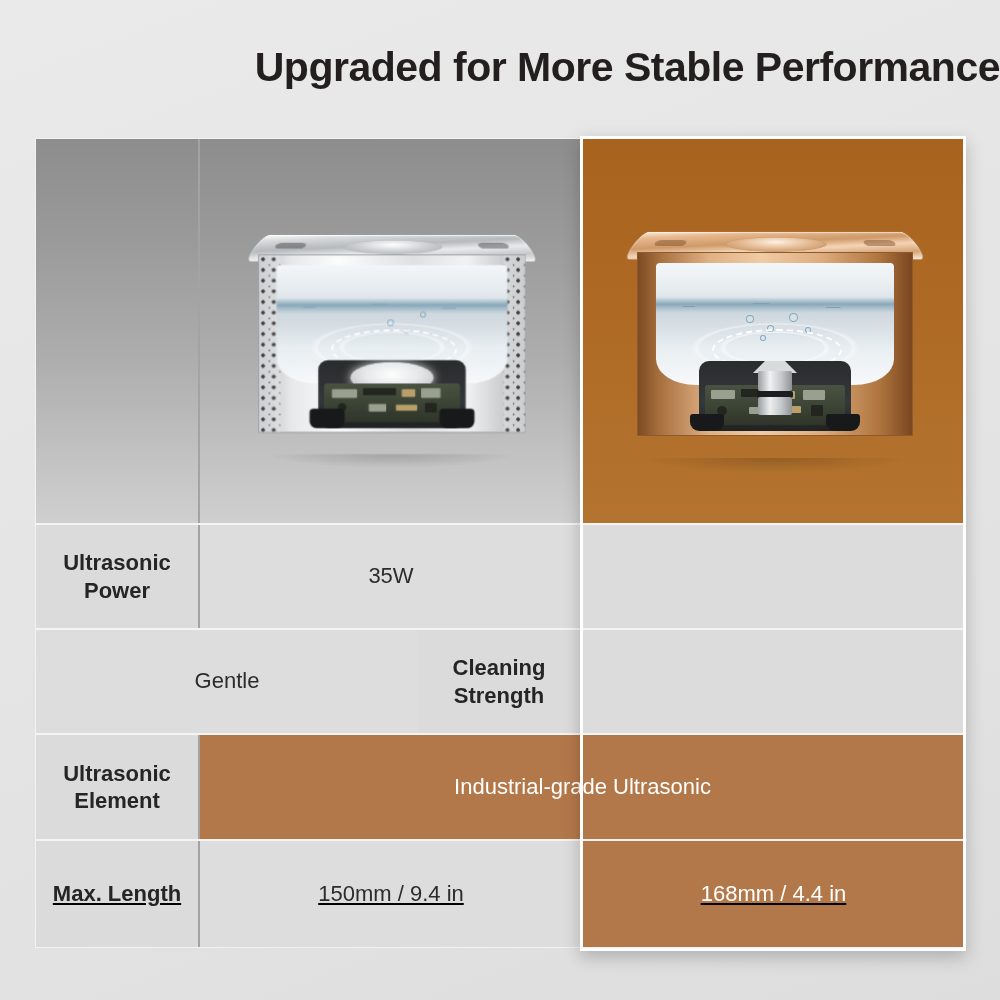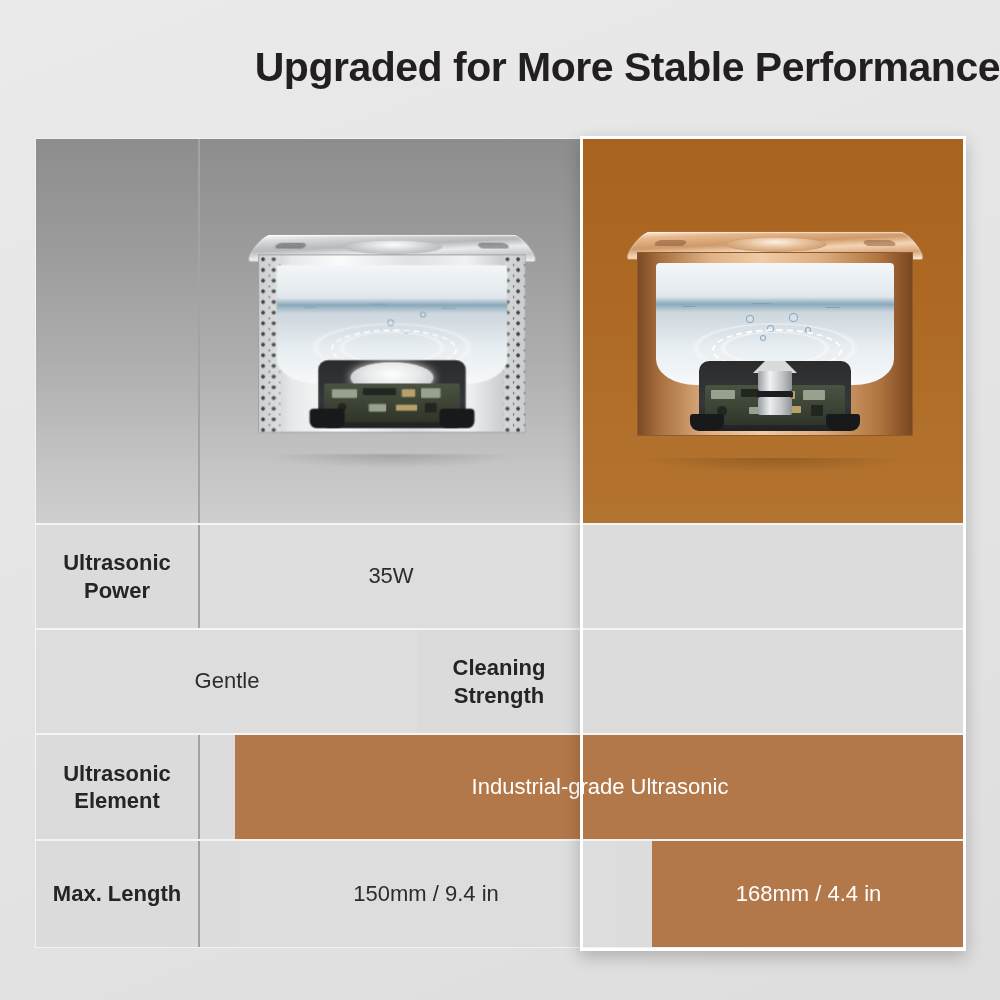--- a/index.html
+++ b/index.html
@@ -48,25 +48,25 @@
     border: 1px solid #f2f2f2;
     box-sizing: border-box;
   }
 
   .row {
     display: flex;
     width: 100%;
     border-bottom: 2px solid #f4f4f4;
     box-sizing: border-box;
   }
-  .row:last-child { border-bottom: none; }
+  .row:last-child { border-bottom: none; text-decoration: underline; }
 
   .row-images { height: 386px; }
   .row-data   { height: 105px; }
-  .row-data.tall { height: 106px; gap: 35px; }
+  .row-data.tall { height: 106px; }
 
   .cell {
     box-sizing: border-box;
     display: flex;
     align-items: center;
     justify-content: center;
     text-align: center;
     position: relative;
   }
 

